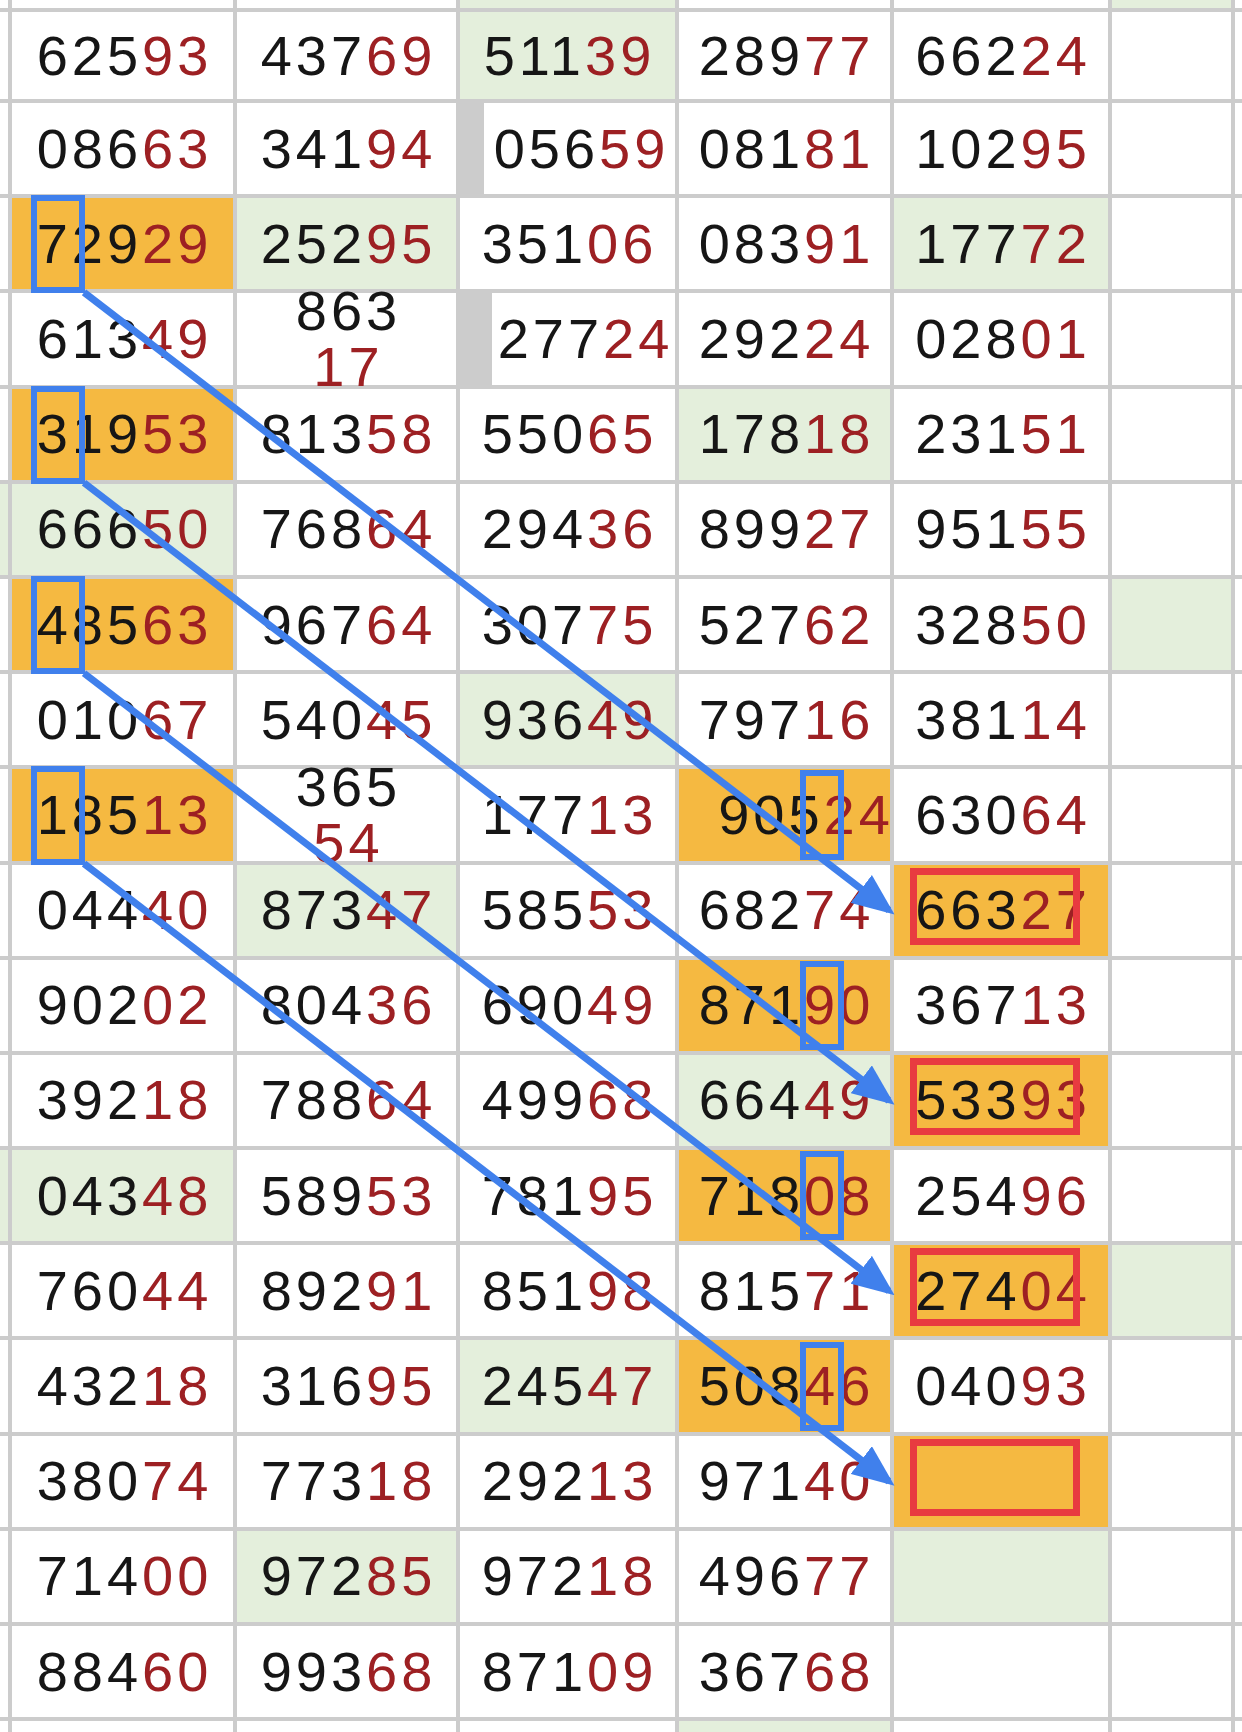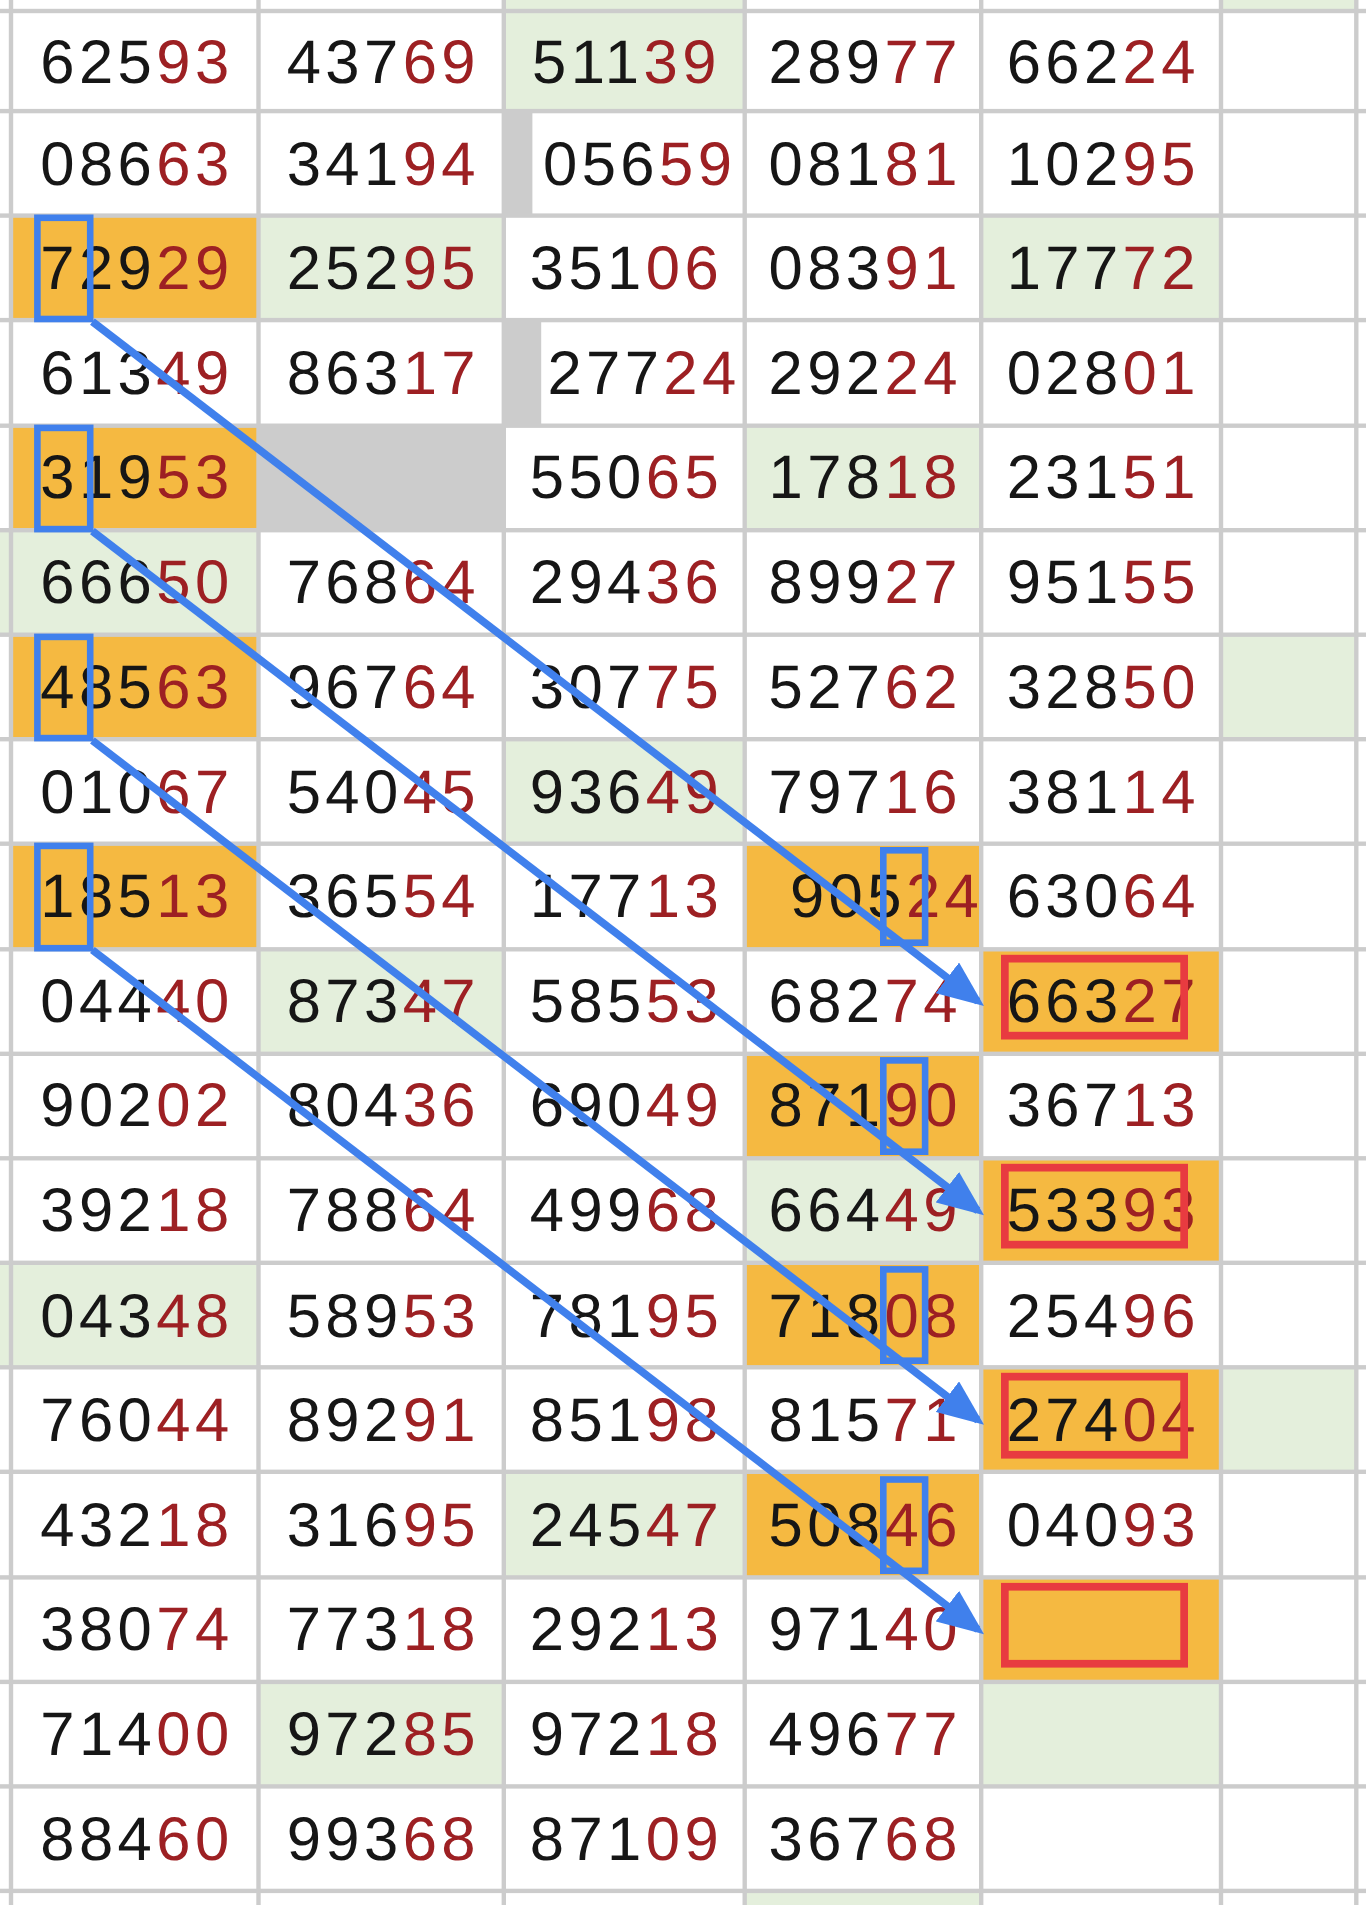--- a/index.html
+++ b/index.html
@@ -122,21 +122,21 @@
         <span class="dk">177</span>
         <span class="rd">72</span>
       </div>
       <div class="cell" style="grid-area: 4 / 7; background: rgb(255, 255, 255);"></div>
       <div class="cell" style="grid-area: 4 / 8; background: rgb(255, 255, 255);"></div>
       <div class="cell" style="grid-area: 5 / 1; background: rgb(255, 255, 255);"></div>
       <div class="cell" style="grid-area: 5 / 2; background: rgb(255, 255, 255);">
         <span class="dk">613</span>
         <span class="rd">49</span>
       </div>
-      <div class="cell" style="grid-area: 5 / 3; background: rgb(255, 255, 255);">
+      <div class="cell" style="grid-area: 5 / 3; background: rgb(255, 255, 255); flex-direction: column;">
         <span class="dk">863</span>
         <span class="rd">17</span>
       </div>
       <div class="cell" style="grid-area: 5 / 4; background: rgb(255, 255, 255); margin-left: 32px;">
         <span class="dk">277</span>
         <span class="rd">24</span>
       </div>
       <div class="cell" style="grid-area: 5 / 5; background: rgb(255, 255, 255);">
         <span class="dk">292</span>
         <span class="rd">24</span>
@@ -145,20 +145,24 @@
         <span class="dk">028</span>
         <span class="rd">01</span>
       </div>
       <div class="cell" style="grid-area: 5 / 7; background: rgb(255, 255, 255);"></div>
       <div class="cell" style="grid-area: 5 / 8; background: rgb(255, 255, 255);"></div>
       <div class="cell" style="grid-area: 6 / 1; background: rgb(255, 255, 255);"></div>
       <div class="cell" style="grid-area: 6 / 2; background: rgb(245, 185, 65);">
         <span class="dk">319</span>
         <span class="rd">53</span>
       </div>
+      <div class="cell" style="grid-area: 6 / 3; background: rgb(255, 255, 255);">
+        <span class="dk">813</span>
+        <span class="rd">58</span>
+      </div>
       <div class="cell" style="grid-area: 6 / 4; background: rgb(255, 255, 255);">
         <span class="dk">550</span>
         <span class="rd">65</span>
       </div>
       <div class="cell" style="grid-area: 6 / 5; background: rgb(228, 239, 220);">
         <span class="dk">178</span>
         <span class="rd">18</span>
       </div>
       <div class="cell" style="grid-area: 6 / 6; background: rgb(255, 255, 255);">
         <span class="dk">231</span>
@@ -233,21 +237,21 @@
         <span class="dk">381</span>
         <span class="rd">14</span>
       </div>
       <div class="cell" style="grid-area: 9 / 7; background: rgb(255, 255, 255);"></div>
       <div class="cell" style="grid-area: 9 / 8; background: rgb(255, 255, 255);"></div>
       <div class="cell" style="grid-area: 10 / 1; background: rgb(255, 255, 255);"></div>
       <div class="cell" style="grid-area: 10 / 2; background: rgb(245, 185, 65);">
         <span class="dk">185</span>
         <span class="rd">13</span>
       </div>
-      <div class="cell" style="grid-area: 10 / 3; background: rgb(255, 255, 255);">
+      <div class="cell" style="grid-area: 10 / 3; background: rgb(255, 255, 255); flex-direction: column;">
         <span class="dk">365</span>
         <span class="rd">54</span>
       </div>
       <div class="cell" style="grid-area: 10 / 4; background: rgb(255, 255, 255);">
         <span class="dk">177</span>
         <span class="rd">13</span>
       </div>
       <div class="cell" style="grid-area: 10 / 5; background: rgb(245, 185, 65); padding-left: 43px;">
         <span class="dk">905</span>
         <span class="rd">24</span>

